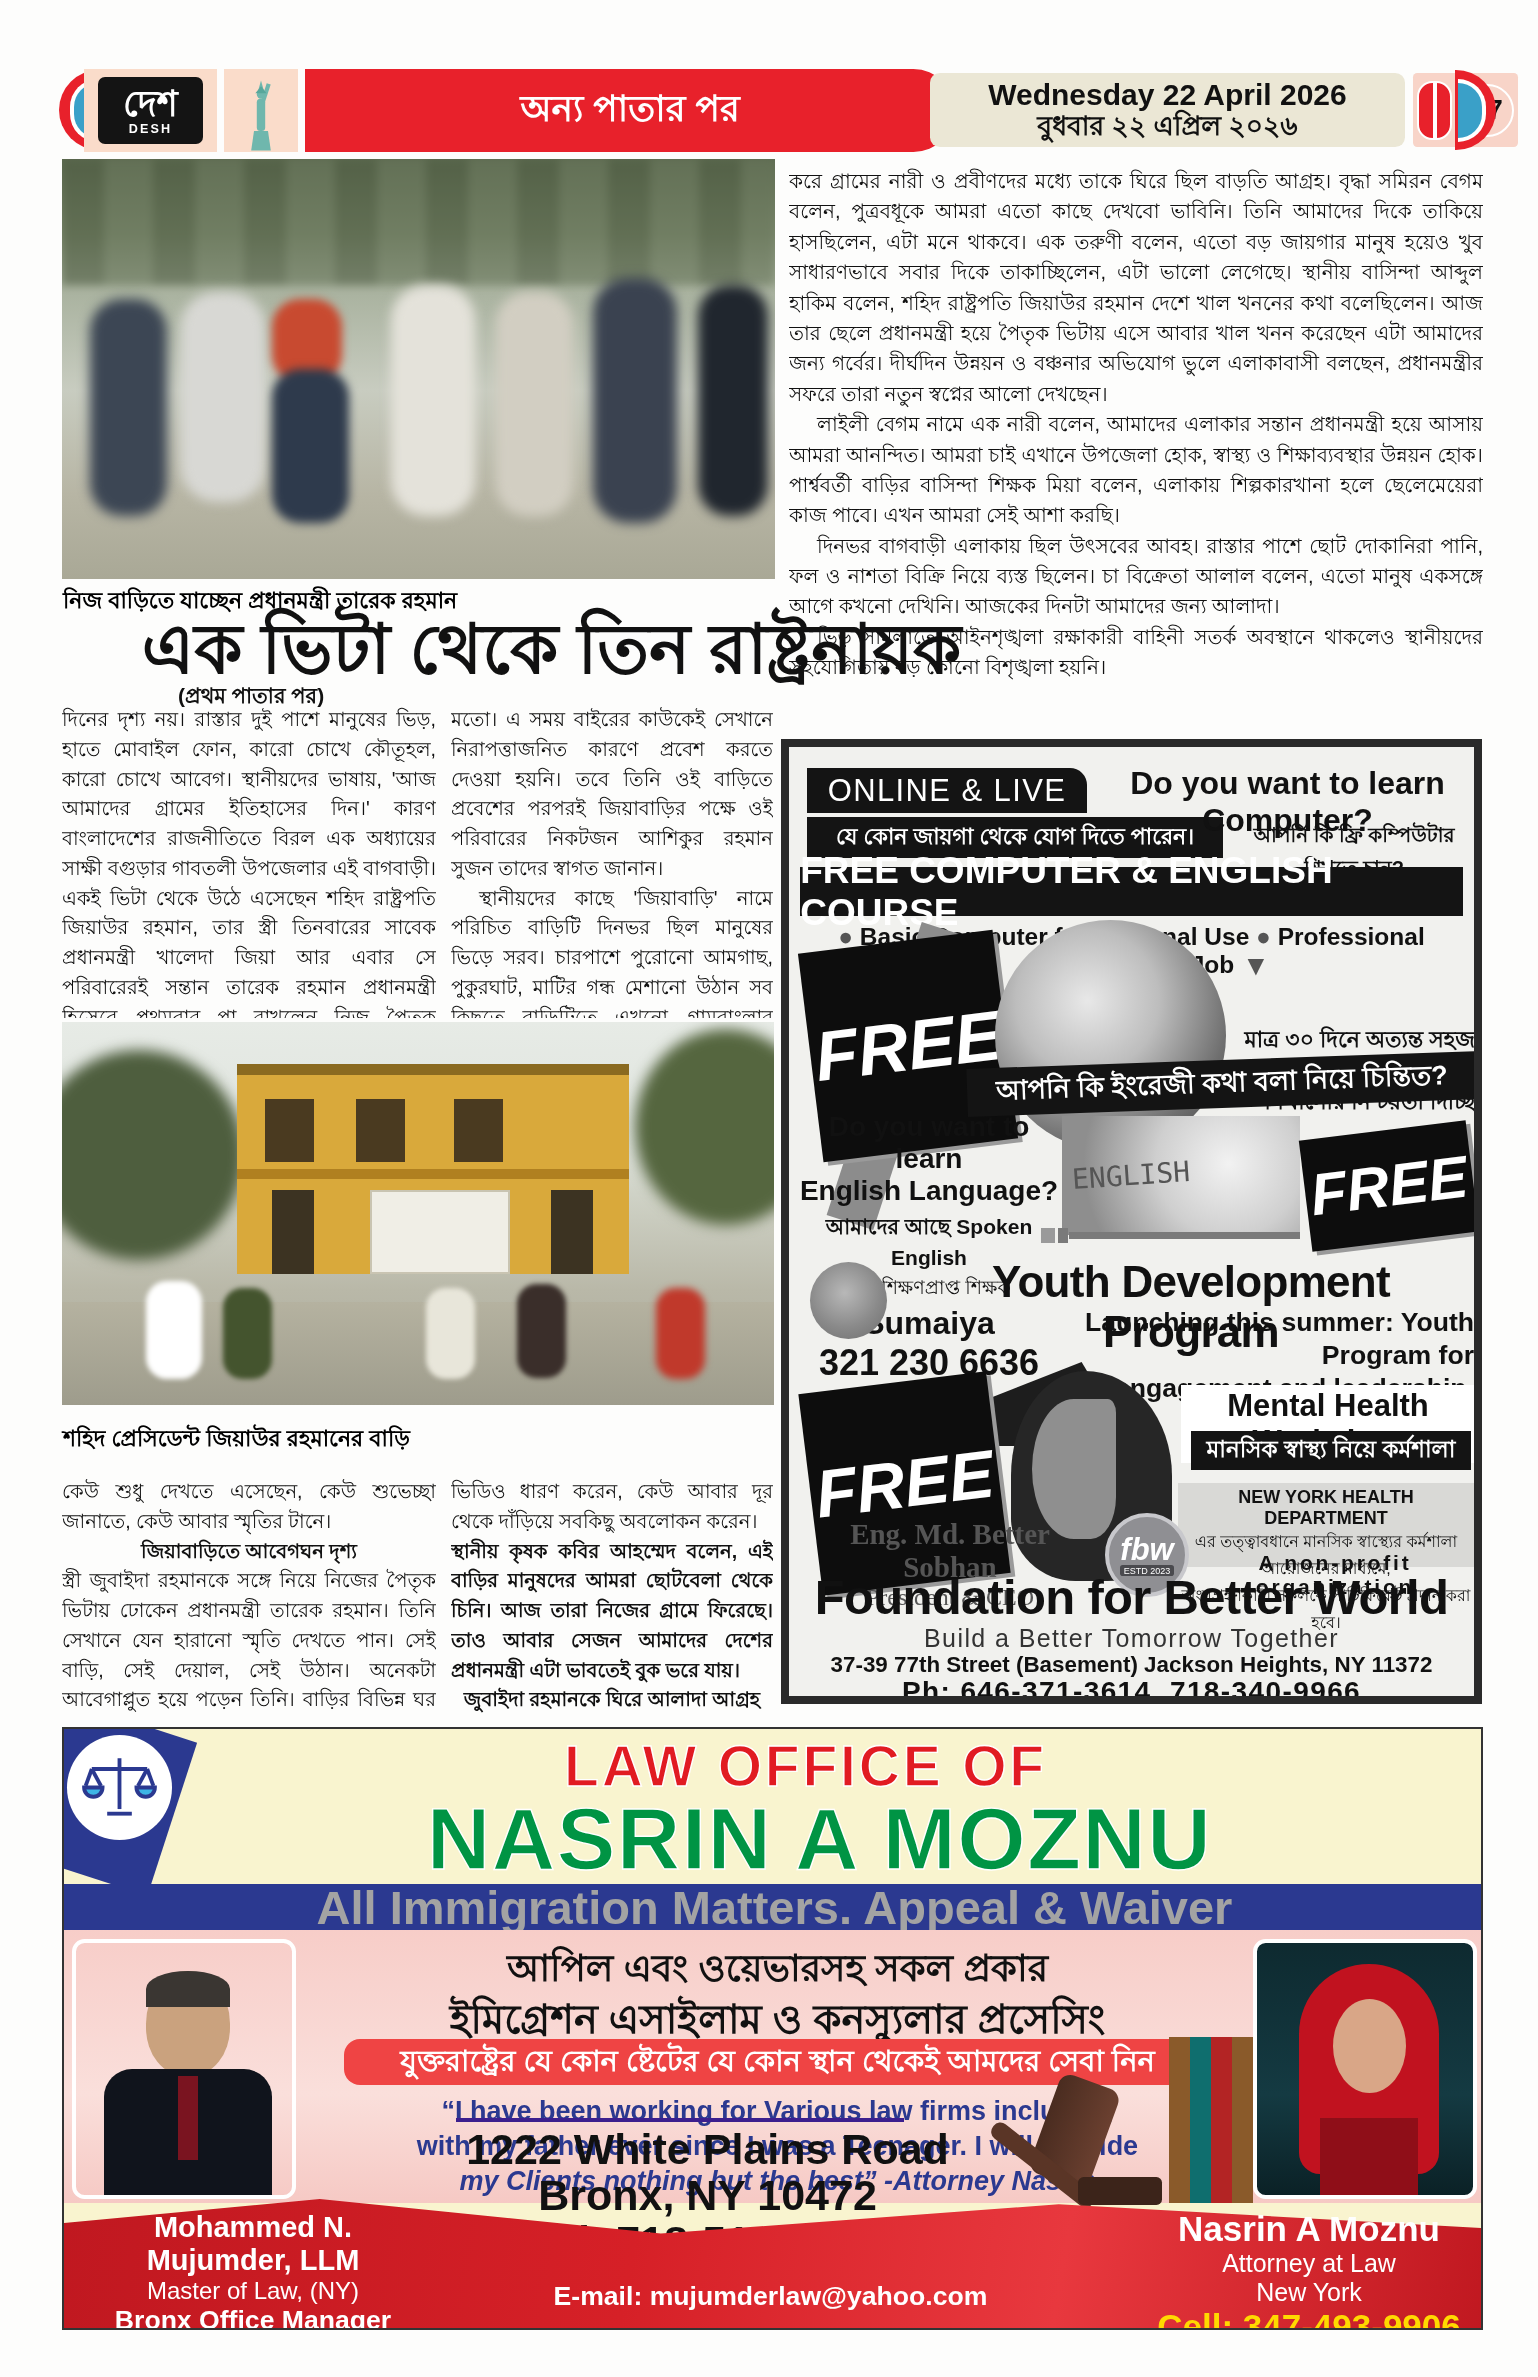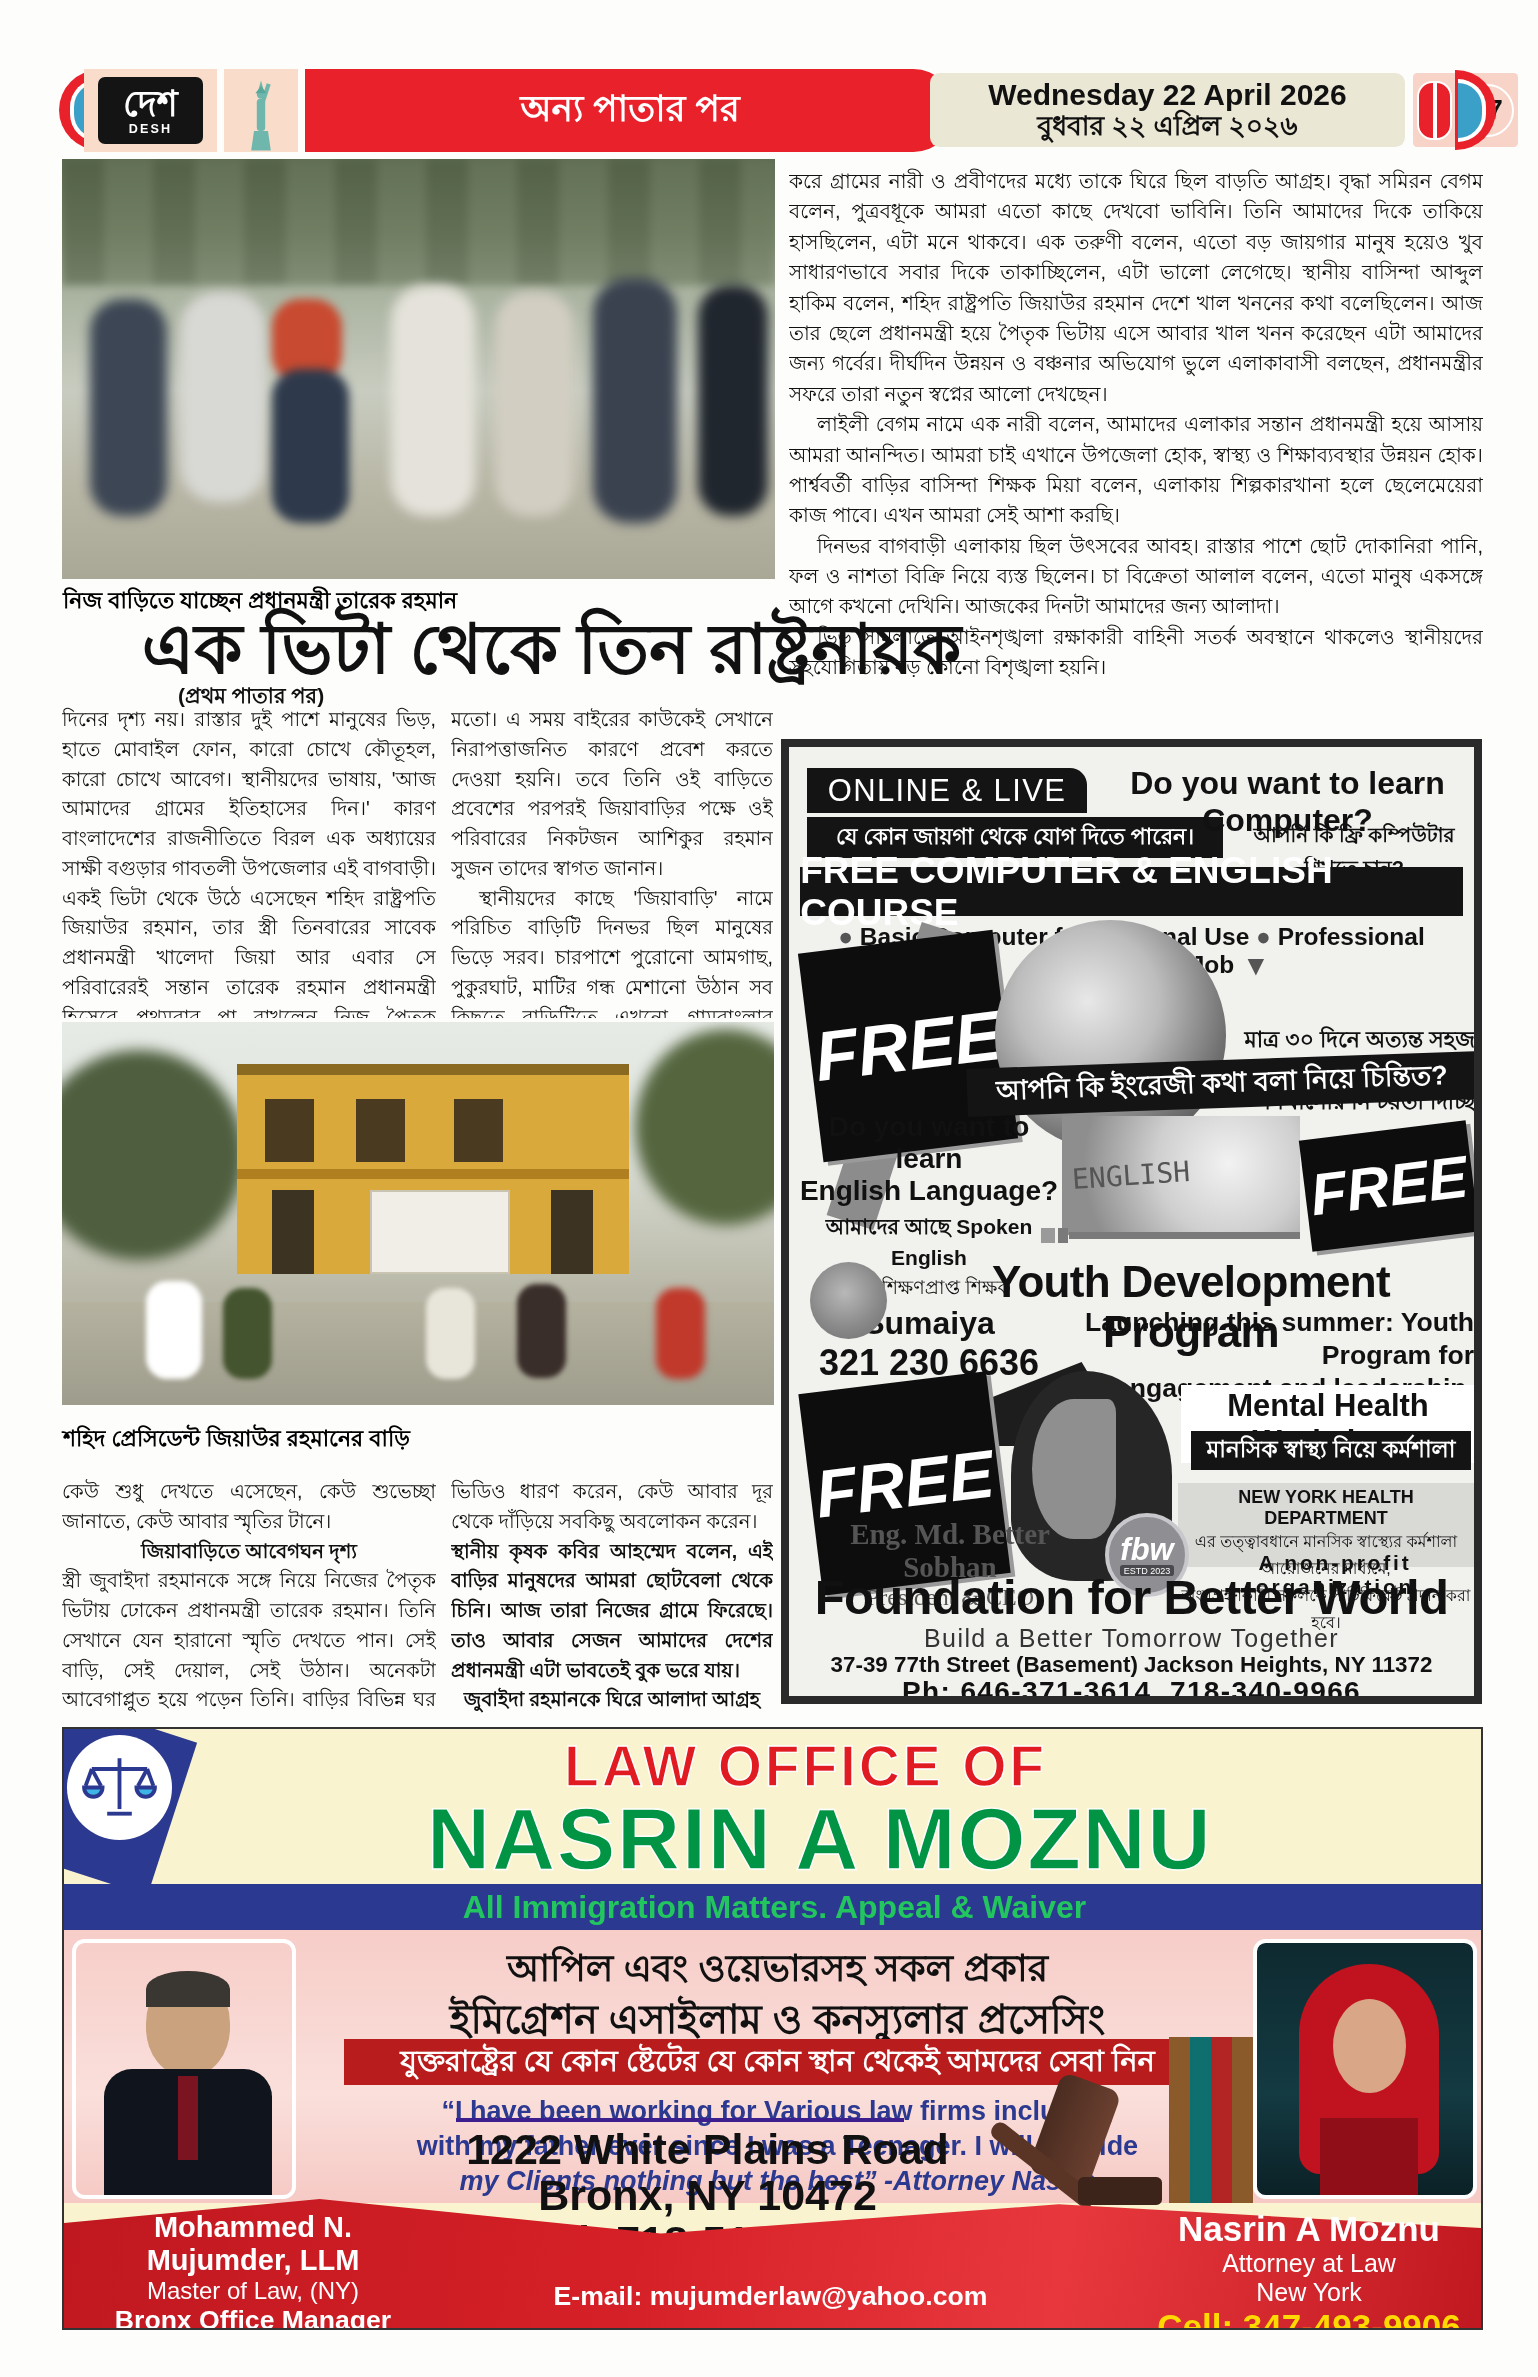--- a/index.html
+++ b/index.html
@@ -247,42 +247,42 @@
             <line x1="86" y1="26" x2="94" y2="48"></line>
           <line x1="34" y1="84" x2="66" y2="84"></line>
         </g>
       </svg>
     </div>
 
     <div class="abs center" style="left:126px;top:4.2px;width:1231px;font-size:57px;font-weight:bold;color:#e11b22;letter-spacing:2.8px;-webkit-text-stroke:1.4px #fff;">LAW OFFICE OF</div>
     <div class="abs center nowrap" style="left:98px;top:59px;width:1315px;font-size:88px;font-weight:bold;color:#009444;letter-spacing:1.4px;-webkit-text-stroke:1.4px #fff;">NASRIN A MOZNU</div>
 
     <div class="abs blackbox" style="left:0;top:155px;width:1421px;height:46px;background:#2b3990;">
-      <span style="color:#22c55e;font-size:32px;font-weight:bold;">All Immigration Matters. Appeal &amp; Waiver</span>
+      <span style="color:#a3a3a3;font-size:47px;font-weight:bold;">All Immigration Matters. Appeal &amp; Waiver</span>
     </div>
 
     <div class="abs" style="left:0;top:201px;width:1421px;height:273px;background:linear-gradient(180deg,#f7cdc8,#fadfdb 60%,#f6c9c4);"></div>
 
     <div class="abs photo-frame" style="left:8.4px;top:210px;width:224px;height:260px;background:linear-gradient(180deg,#1b2a44 0%,#233急 0%,#223252 55%,#131c2e 100%);">
       <div class="abs" style="left:70px;top:28px;width:84px;height:105px;background:#caa27e;border-radius:50% 50% 46% 46%;"></div>
       <div class="abs" style="left:70px;top:28px;width:84px;height:36px;background:#3a3632;border-radius:50% 50% 0 0;"></div>
       <div class="abs" style="left:28px;top:126px;width:168px;height:140px;background:#10141c;border-radius:28px 28px 0 0;"></div>
       <div class="abs" style="left:102px;top:133px;width:19.6px;height:84px;background:#7a1420;"></div>
     </div>
 
     <div class="abs photo-frame" style="left:1189px;top:210px;width:224px;height:260px;background:linear-gradient(180deg,#0e2a30,#143a42 60%,#0b2126);">
       <div class="abs" style="left:42px;top:21px;width:140px;height:210px;background:#c1121f;border-radius:70px 70px 21px 21px;"></div>
       <div class="abs" style="left:76px;top:56px;width:73px;height:94px;background:#d9a687;border-radius:50%;"></div>
       <div class="abs" style="left:63px;top:175px;width:98px;height:84px;background:#8f0e18;"></div>
     </div>
 
     <div class="abs center" style="left:252px;top:210px;width:923px;font-size:37px;font-weight:bold;">আপিল এবং ওয়েভারসহ সকল প্রকার</div>
     <div class="abs center" style="left:252px;top:259px;width:923px;font-size:40px;font-weight:bold;">ইমিগ্রেশন এসাইলাম ও কনস্যুলার প্রসেসিং</div>
 
-    <div class="abs" style="left:280px;top:310px;width:867px;height:46px;background:#b91c1c;border-radius:0;display:flex;align-items:center;justify-content:center;">
+    <div class="abs" style="left:280px;top:310px;width:867px;height:46px;background:#ef4444;border-radius:16px;display:flex;align-items:center;justify-content:center;">
       <span style="color:#fff;font-size:29px;font-weight:bold;">যুক্তরাষ্ট্রের যে কোন ষ্টেটের যে কোন স্থান থেকেই আমদের সেবা নিন</span>
     </div>
 
     <div class="abs center" style="left:266px;top:365px;width:895px;color:#2b3990;font-size:27px;font-weight:bold;line-height:1.3;">
       <div>“I have been working for Various law firms including</div>
       <div>with my father ever since I was a Teenager. I will provide</div>
       <div style="font-style:italic;">my Clients nothing but the best” -Attorney Nasrin</div>
     </div>
 
     <div class="abs" style="left:1105px;top:308px;width:84px;height:166px;display:flex;">

